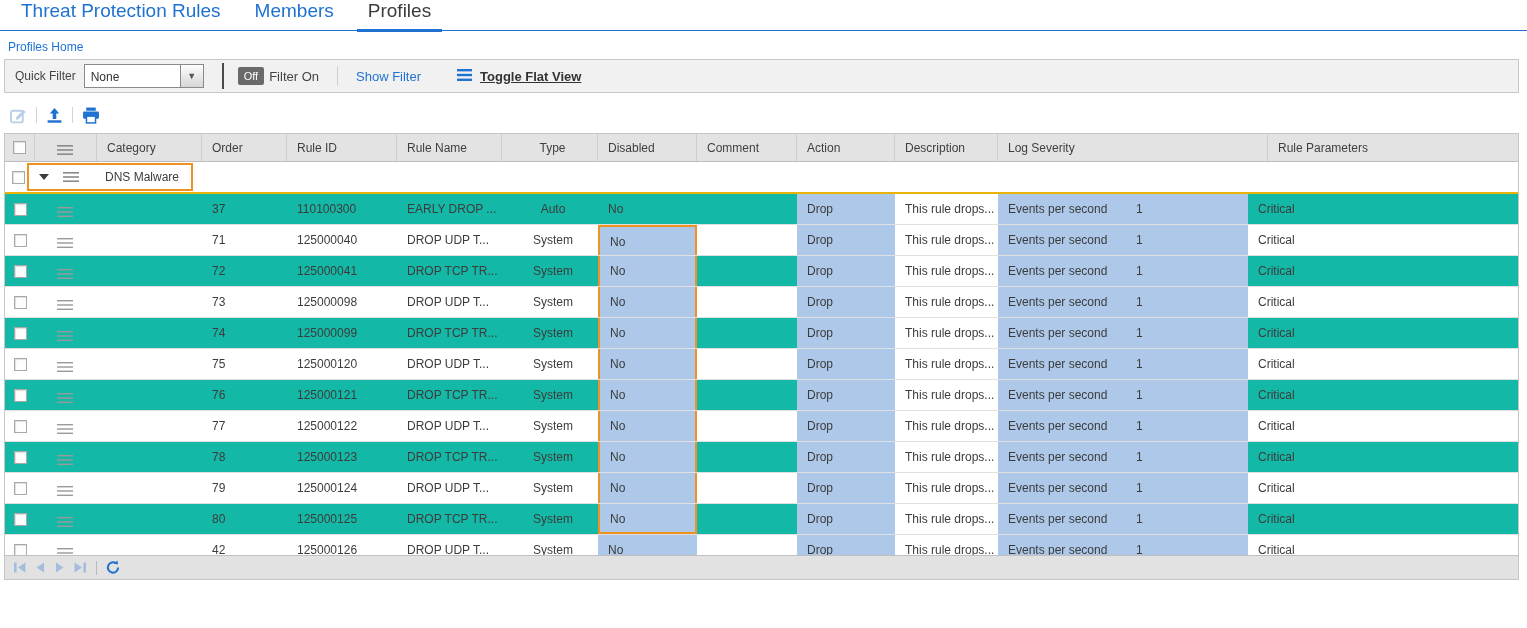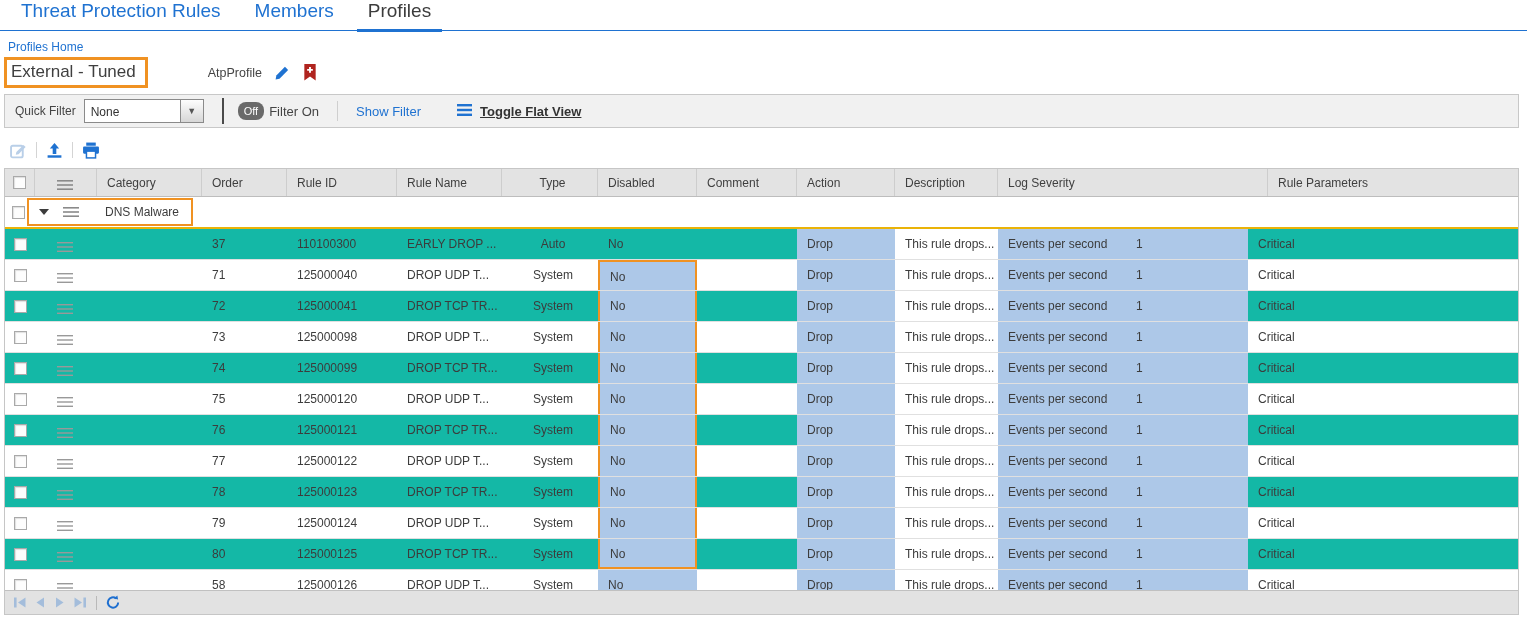--- a/index.html
+++ b/index.html
@@ -20,21 +20,21 @@
   .profile-label { margin-left:60px; font-size:12.5px; color:#444; }
   .icon-btn { display:inline-flex; align-items:center; justify-content:center; margin-left:12px; cursor:pointer; }
 
   
   .filter-bar { display:flex; align-items:center; height:34px; background:#f1f1f1; border:1px solid #c8c8c8; margin-top:4px; padding:0 10px; }
   .qf-label { font-size:12px; color:#444; margin-right:8px; }
   .qf-select { display:flex; height:24px; border:1px solid #8a8a8a; background:#fff; width:120px; }
   .qf-value { flex:1; font-size:12px; color:#333; padding:5px 6px; white-space:nowrap; overflow:hidden; }
   .qf-chevron { width:23px; border-left:1px solid #8a8a8a; background:linear-gradient(#fdfdfd,#d7d7d7); display:flex; align-items:center; justify-content:center; font-size:9px; color:#555; cursor:pointer; }
   .vdiv-dark { width:2px; height:26px; background:#4a4a4a; margin:0 14px 0 18px; }
-  .off-badge { background:#6a6a6a; color:#fff; font-size:11px; padding:3px 6px; border-radius:8px; margin-right:5px; cursor:pointer; }
+  .off-badge { background:#6a6a6a; color:#fff; font-size:11px; padding:3px 6px; border-radius:2px; margin-right:5px; cursor:pointer; }
   .filter-on { font-size:13px; color:#444; }
   .vdiv-light { width:1px; height:20px; background:#cfcfcf; margin:0 18px; }
   .link { font-size:13px; color:#1f72d1; cursor:pointer; }
   .flat-view { display:flex; align-items:center; margin-left:36px; cursor:pointer; }
   .flat-view-label { font-size:13px; font-weight:bold; color:#333; text-decoration:underline; margin-left:8px; }
 
   
   .toolbar { display:flex; align-items:center; height:32px; margin:6px 0 2px 6px; }
   .tb-sep { width:1px; height:16px; background:#d4d4d4; margin:0 9px; }
 
@@ -90,35 +90,20 @@
 
 <div class="tabbar">
   <div class="tab">Threat Protection Rules</div>
   <div class="tab">Members</div>
   <div class="tab active">Profiles</div>
 </div>
 
 <div class="content">
   
   <span class="breadcrumb">Profiles Home</span>
-  <div class="title-row">
-    <h1 class="page-title">External - Tuned</h1>
-    <span class="profile-label">AtpProfile</span>
-    <span class="icon-btn">
-      <svg width="17" height="17" viewBox="0 0 16 16">
-          <path d="M2.2 10.8l8.1-8.1 3 3-8.1 8.1-3.7.7z" fill="#1f72d1"></path>
-        </svg>
-    </span>
-    <span class="icon-btn">
-      <svg width="14" height="17" viewBox="0 0 14 18">
-          <path d="M1 0h12v17.5l-6-4.3-6 4.3z" fill="#b0241f"></path>
-          <path d="M7 3.2v6M4 6.2h6" stroke="#fff" stroke-width="2"></path>
-        </svg>
-    </span>
-  </div>
 
   
   <div class="filter-bar">
     <span class="qf-label">Quick Filter</span>
     <div class="qf-select">
       <span class="qf-value">None</span>
       <span class="qf-chevron">▼</span>
     </div>
     <span class="vdiv-dark"></span>
     <span class="off-badge">Off</span>
@@ -525,21 +510,21 @@
           <div class="cell c-handle">
             <span class="handle"><svg width="16" height="10" viewBox="0 0 16 10">
                 <g fill="#999">
                   <rect y="0" width="16" height="1.4"></rect>
                   <rect y="4.3" width="16" height="1.4"></rect>
                   <rect y="8.6" width="16" height="1.4"></rect>
                 </g>
               </svg></span>
           </div>
           <div class="cell c-cat"></div>
-          <div class="cell c-order">58</div>
+          <div class="cell c-order">42</div>
           <div class="cell c-rid">125000126</div>
           <div class="cell c-rname">DROP UDP T...</div>
           <div class="cell c-type">System</div>
           <div class="cell c-dis cell-blue">No</div>
           <div class="cell c-com"></div>
           <div class="cell c-act cell-blue">Drop</div>
           <div class="cell c-desc cell-white">This rule drops...</div>
           <div class="cell c-rp cell-blue">
             <span class="rp-name">Events per second</span>
             <span>1</span>

